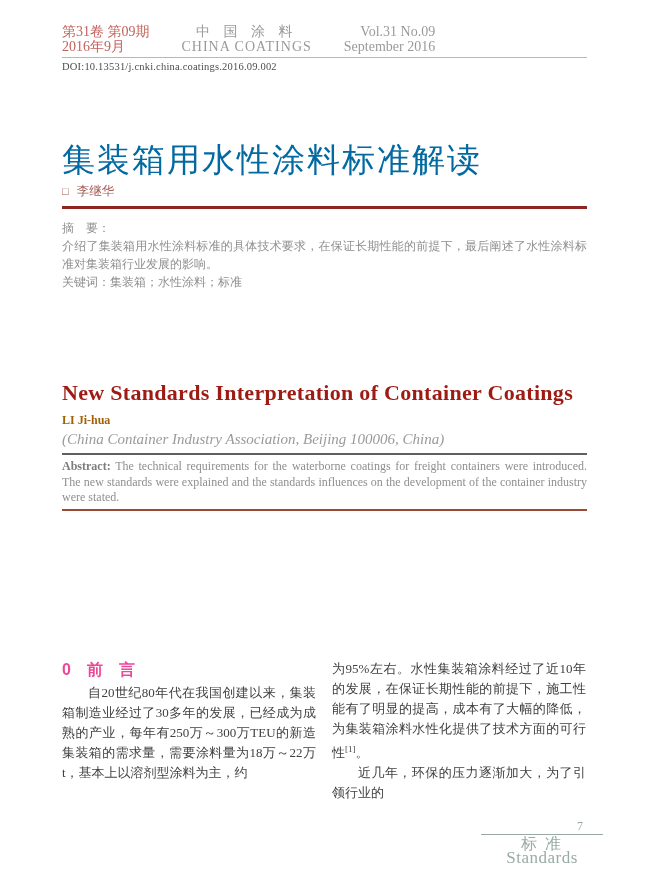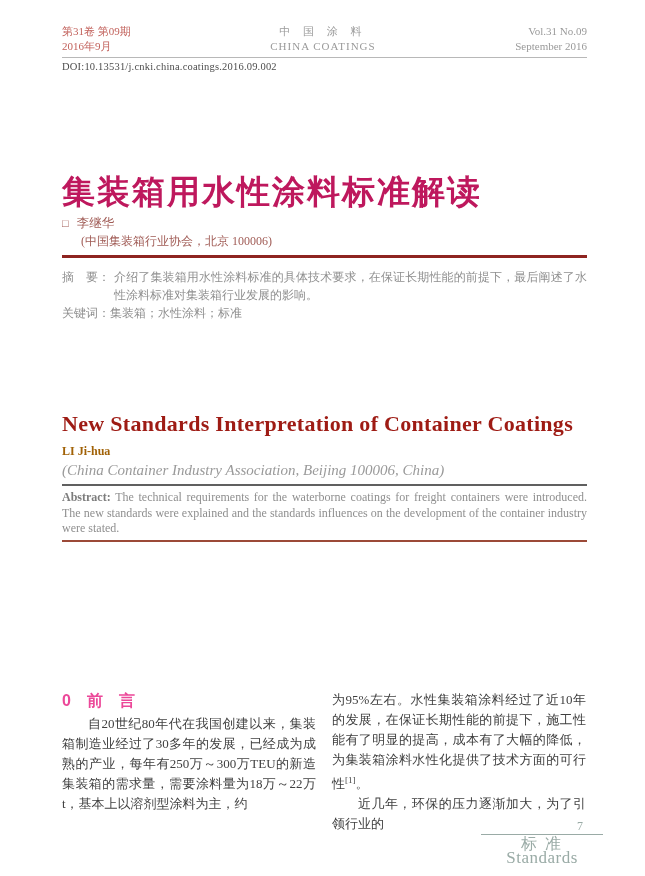--- a/index.html
+++ b/index.html
@@ -9,46 +9,46 @@
     margin:0 auto;
     background:#ffffff;
     font-family:"Liberation Serif", serif;
     box-sizing:border-box;
     padding:24px 58px 0 62px;
     overflow:hidden;
     color:#3f3f3f;
   }
 
   
-  .hdr { display:flex; justify-content:space-between; font-size:11px; line-height:15px; color:#9a9a9a; }
+  .hdr { display:flex; justify-content:flex-start; font-size:14px; line-height:15px; color:#9a9a9a;gap:32px; }
   .hdr-left { color:#c2625c; }
   .hdr-center { text-align:center; }
   .hdr-center .cn { letter-spacing:5px; }
   .hdr-center .en { letter-spacing:1px; }
   .hdr-right { text-align:right; }
   .hdr-rule { border-bottom:1px solid #b8b8b8; margin-top:3px; }
   .doi { font-size:10.5px; color:#4d4d4d; margin-top:3px; letter-spacing:0.2px; }
 
   
   .title-cn {
-    margin-top:100px;
+    margin-top:68px;
     font-family:"Liberation Sans", sans-serif;
-    font-weight:bold;
+    font-weight:normal;
     font-size:33px; line-height:40px;
-    color:#be185d;
+    color:#0369a1;
     letter-spacing:2px;
   }
   .author-row { margin-top:4px; color:#a05b55; font-size:12.5px; line-height:15px; }
   .author-row .marker { margin-right:8px; font-size:11px; }
   .affil-cn { margin-top:3px; padding-left:19px; color:#a05b55; font-size:12px; line-height:14px; }
   .rule-red { height:3px; background:#8e2420; margin-top:7px; }
 
   
   .abs-cn { margin-top:10px; color:#8f8f8f; font-size:12px; line-height:18px; }
-  .hang { display:flex; }
+  .hang { display:flex;flex-direction:column; }
   .hang .lbl { flex:none; width:52px; }
   .hang .txt { flex:1; text-align:justify; }
   .kw-row { margin-top:0; }
   .cls-row { display:flex; margin-top:3px; }
   .cls-row .c1 { width:238px; }
   .cls-row .c2 { width:140px; }
   .cls-row .c3 { flex:1; }
 
   
   .en-block { margin-top:88px; }
@@ -97,21 +97,20 @@
       <div>September 2016</div>
     </div>
   </div>
   <div class="hdr-rule"></div>
   <div class="doi">DOI:10.13531/j.cnki.china.coatings.2016.09.002</div>
 
   <div class="title-cn">集装箱用水性涂料标准解读</div>
   <div class="author-row">
     <span class="marker">□</span><span>李继华</span>
   </div>
-  <div class="affil-cn">(中国集装箱行业协会，北京 100006)</div>
   <div class="rule-red"></div>
 
   <div class="abs-cn">
     <div class="hang">
       <span class="lbl">摘　要：</span>
       <span class="txt">介绍了集装箱用水性涂料标准的具体技术要求，在保证长期性能的前提下，最后阐述了水性涂料标准对集装箱行业发展的影响。</span>
     </div>
     <div class="kw-row">
       <span>关键词：</span><span>集装箱；水性涂料；标准</span>
     </div>

